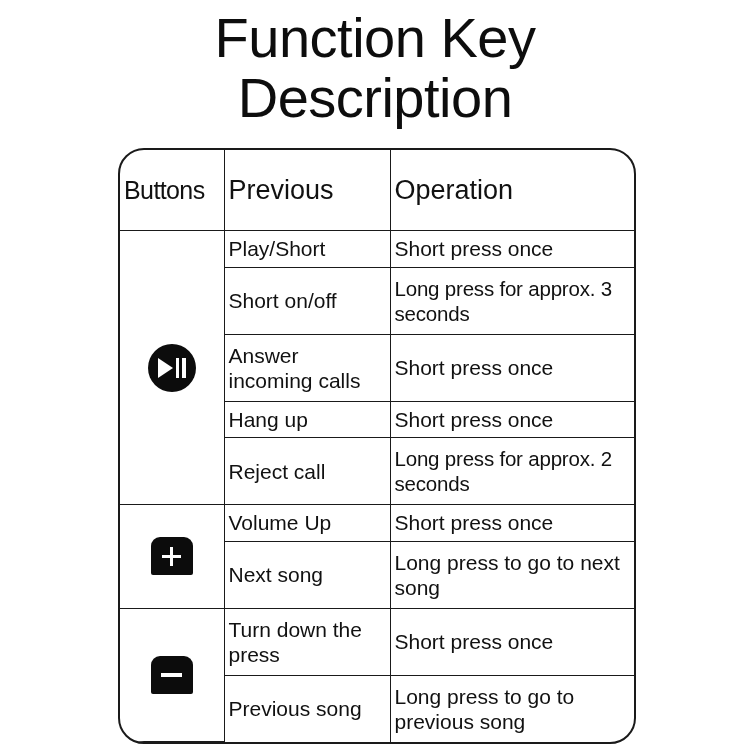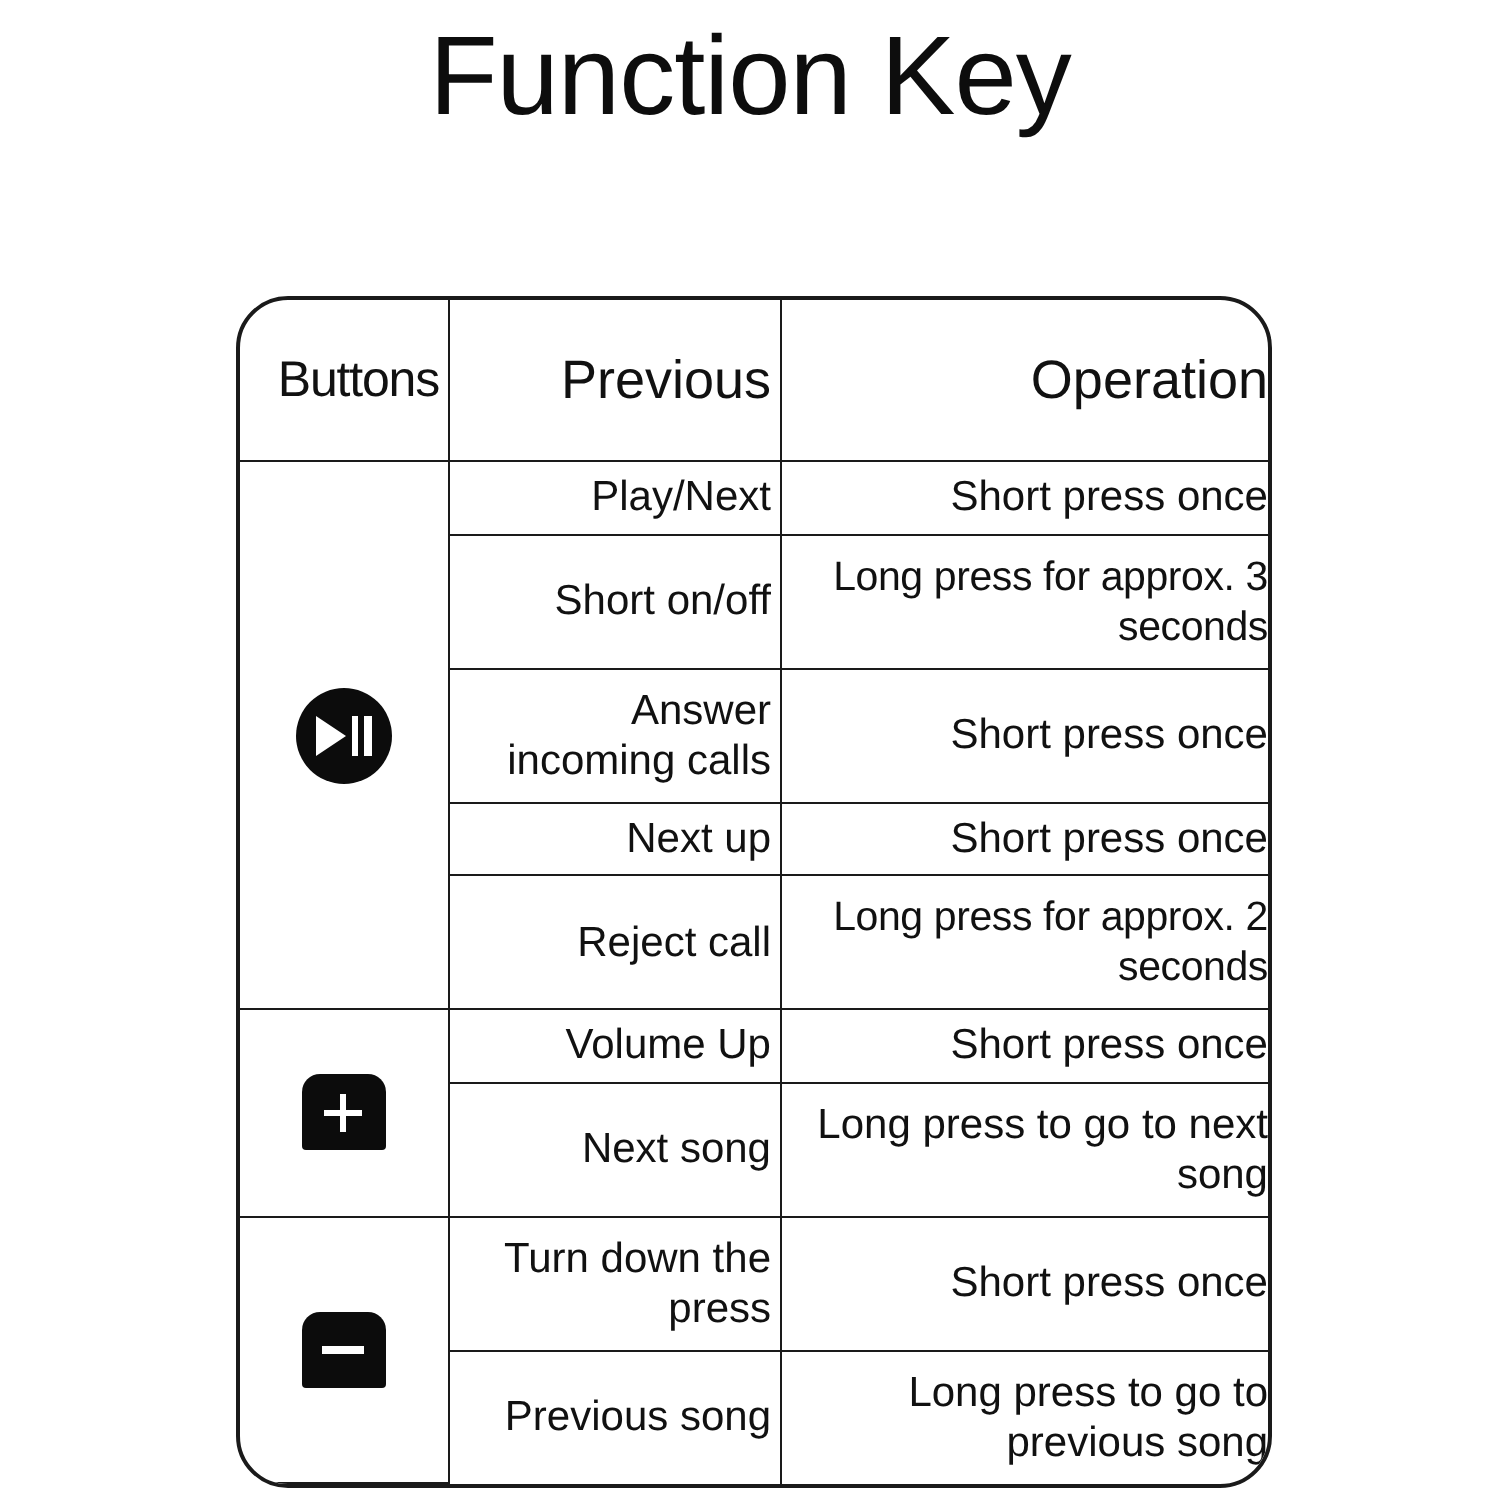--- a/index.html
+++ b/index.html
@@ -52,21 +52,21 @@
   table.keytable {
     width: 100%;
     height: 100%;
     border-collapse: collapse;
     table-layout: fixed;
     background: transparent;
   }
   table.keytable td, table.keytable th {
     border: 1.6px solid #1a1a1a;
     padding: 2px 4px;
-    text-align: right;
+    text-align: left;
     vertical-align: middle;
     font-weight: 400;
     color: #111111;
     background: transparent;
   }
   
   table.keytable tr:first-child td,
   table.keytable tr:first-child th { border-top: none; }
   table.keytable tr:last-child td { border-bottom: none; }
   table.keytable td:first-child,
@@ -151,20 +151,21 @@
   .plus-v { width: 3.4px; height: 19px; }
   .minus-h { width: 21px; height: 4px; }
 </style>
 </head>
 <body>
 
 <div class="page">
 
   <div class="title">
     <span class="line">Function Key</span>
+    <span class="line">Description</span>
   </div>
 
   <div class="table-wrap">
     <table class="keytable">
       <colgroup>
         <col class="c-buttons">
         <col class="c-function">
         <col class="c-operation">
       </colgroup>
       <tbody>
@@ -180,33 +181,33 @@
             <div class="icon-box">
               <div class="playpause-icon">
                 <span class="pp-tri"></span>
                 <span class="pp-bars">
                   <span class="pp-bar"></span>
                   <span class="pp-bar"></span>
                 </span>
               </div>
             </div>
           </td>
-          <td class="fn-cell">Play/Next</td>
+          <td class="fn-cell">Play/Short</td>
           <td class="op-cell">Short press once</td>
         </tr>
         <tr>
           <td class="fn-cell">Short on/off</td>
           <td class="op-cell tight">Long press for approx. 3 seconds</td>
         </tr>
         <tr>
           <td class="fn-cell">Answer incoming calls</td>
           <td class="op-cell">Short press once</td>
         </tr>
         <tr>
-          <td class="fn-cell">Next up</td>
+          <td class="fn-cell">Hang up</td>
           <td class="op-cell">Short press once</td>
         </tr>
         <tr>
           <td class="fn-cell">Reject call</td>
           <td class="op-cell tight">Long press for approx. 2 seconds</td>
         </tr>
 
         <tr>
           <td class="btn-cell" rowspan="2">
             <div class="icon-box">

